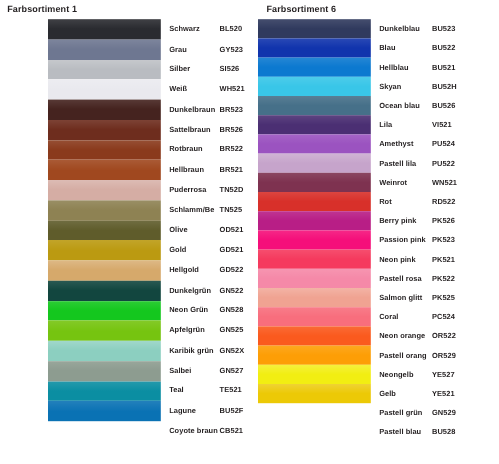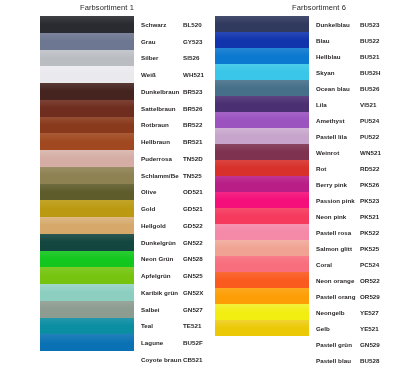--- a/index.html
+++ b/index.html
@@ -21,23 +21,22 @@
     box-sizing: border-box;
   }
   .panel {
     position: relative;
     box-sizing: border-box;
   }
   .panel-left  { width: 208px; }
   .panel-right { width: 208px; }
 
   .panel-title {
-    text-align: center;
     font-size: 7.5px;
-    font-weight: normal;
+    font-weight: bold;
     color: #231f20;
     letter-spacing: 0.1px;
     height: 16px;
     line-height: 16px;
     white-space: nowrap;
   }
   .panel-left .panel-title { padding-left: 6px; }
   .panel-right .panel-title { padding-left: 14px; }
 
   .panel-body {

